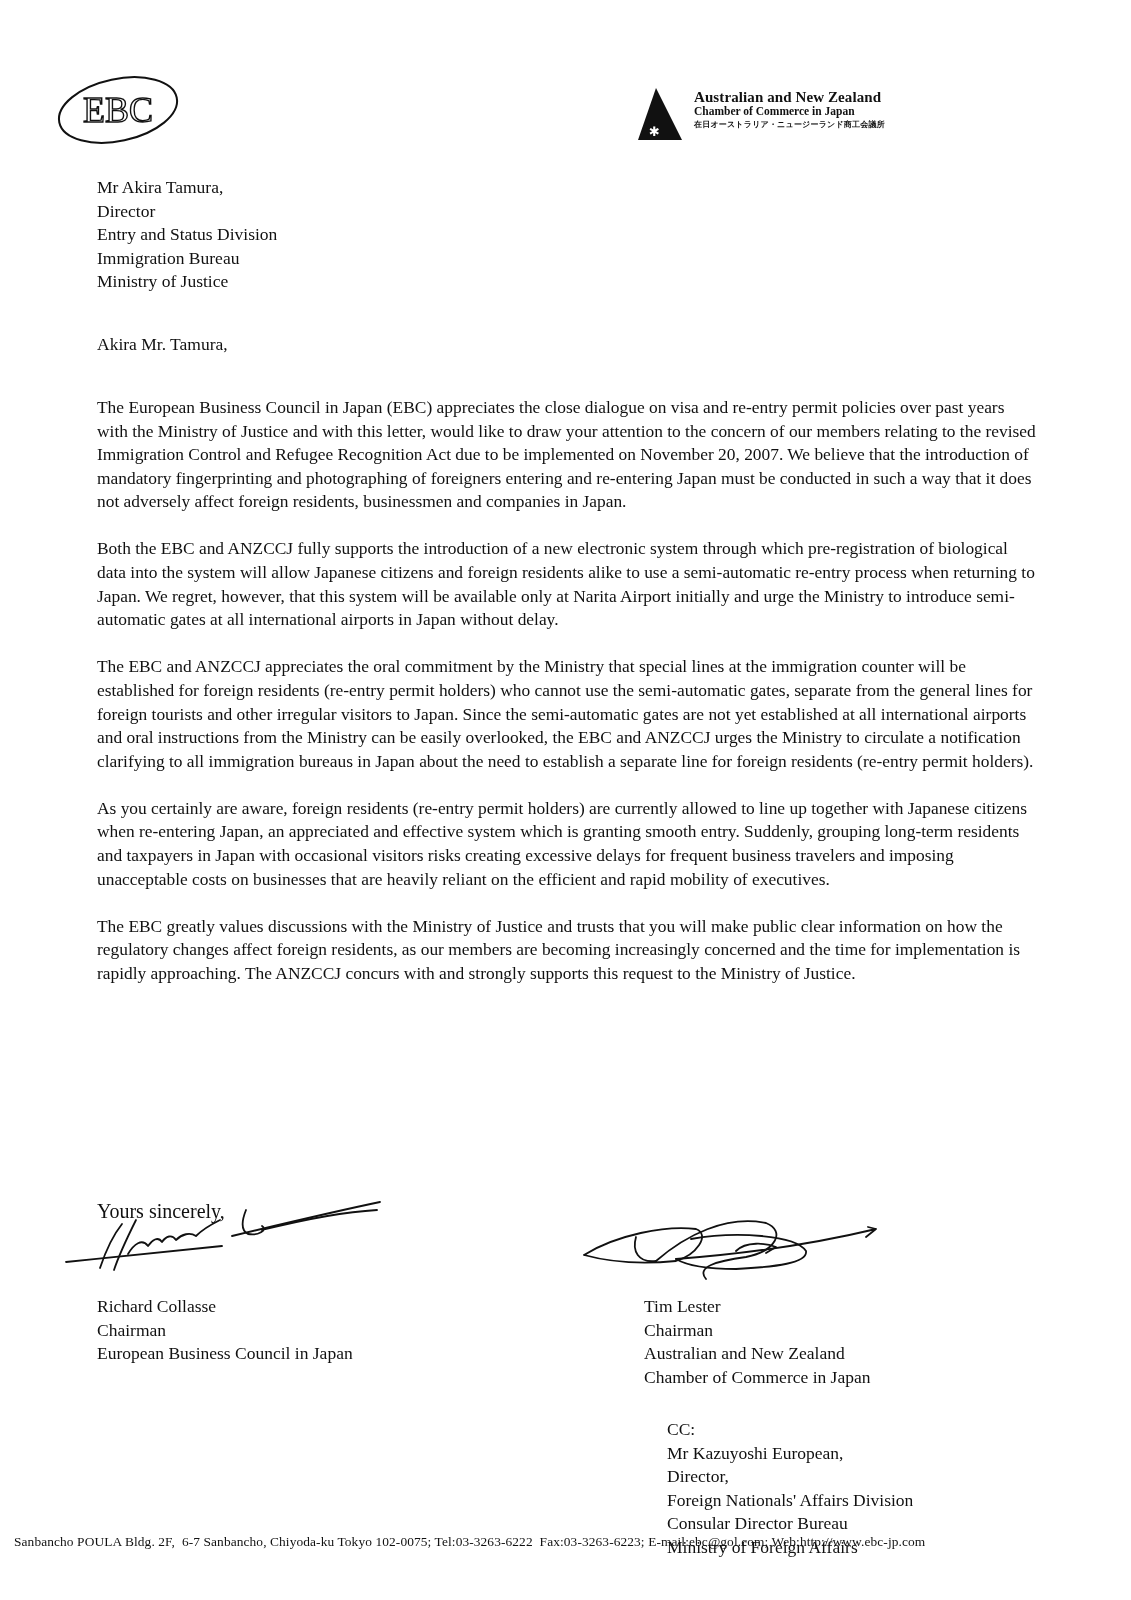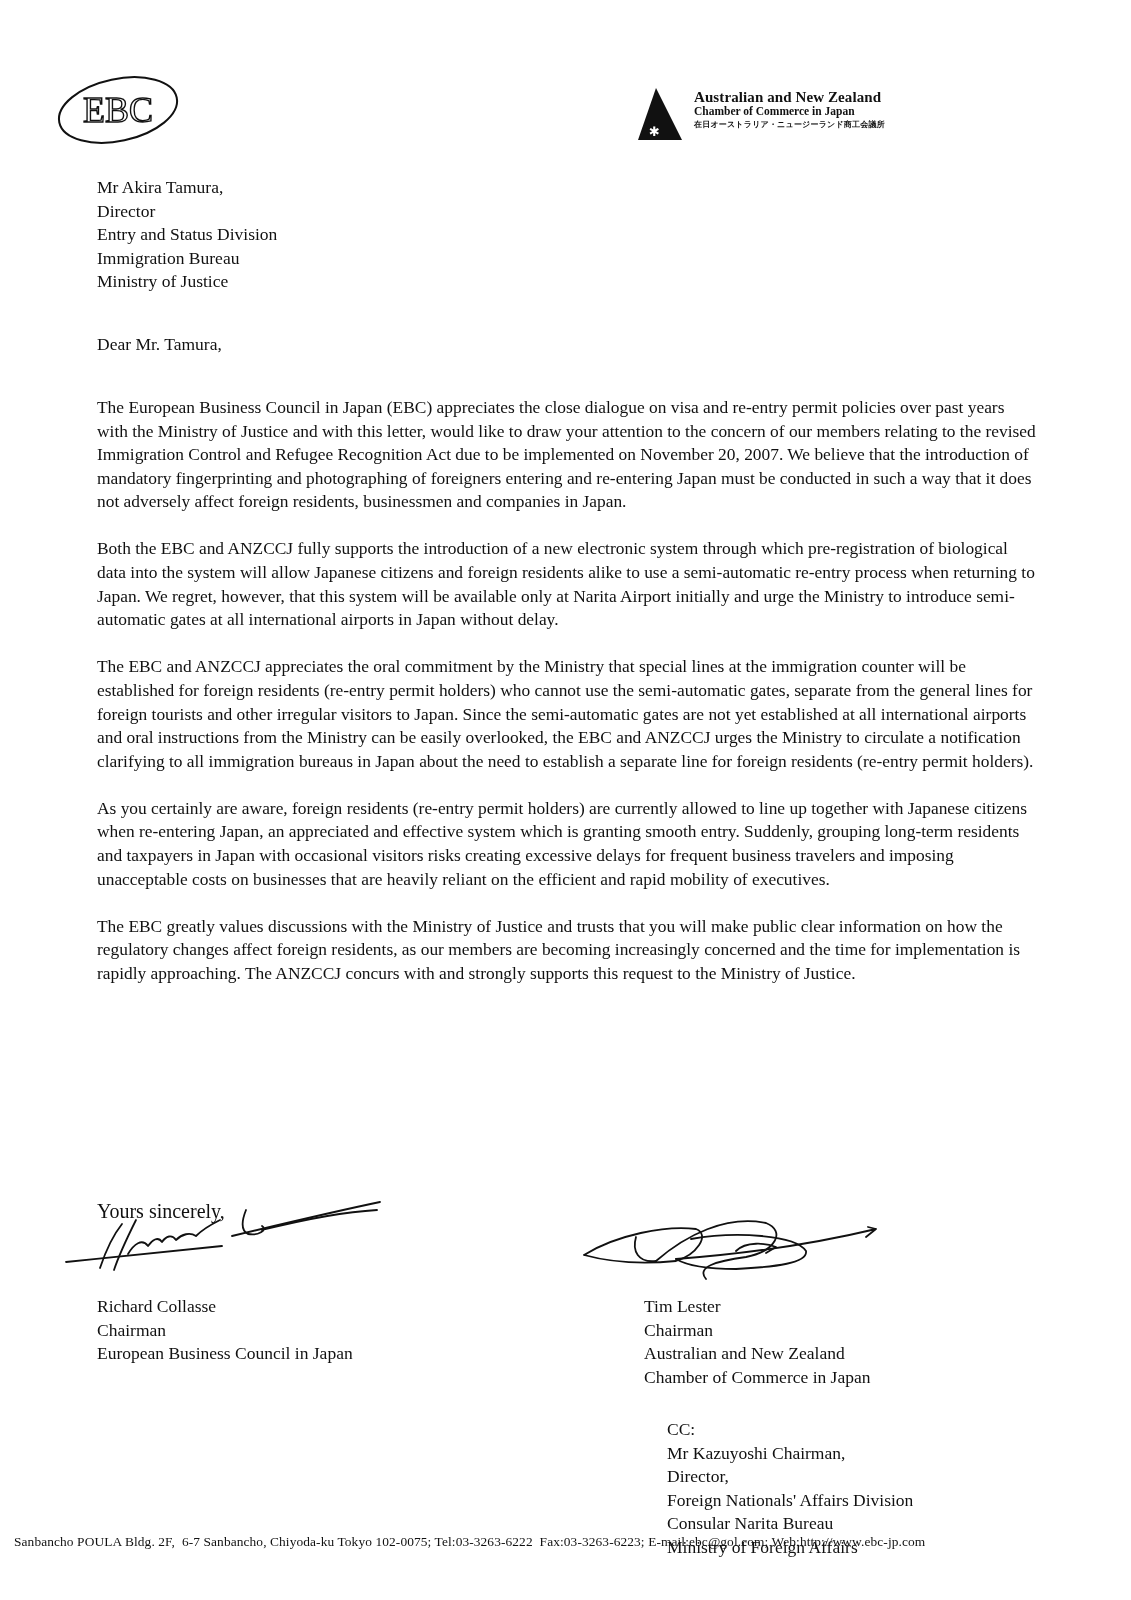--- a/index.html
+++ b/index.html
@@ -51,21 +51,21 @@
 </div>
 
 <div class="abs lines addressee">
   <div>Mr Akira Tamura,</div>
   <div>Director</div>
   <div>Entry and Status Division</div>
   <div>Immigration Bureau</div>
   <div>Ministry of Justice</div>
 </div>
 
-<div class="abs salutation">Dear Mr. Tamura,</div>
+<div class="abs salutation">Akira Mr. Tamura,</div>
 
 <div class="abs body">
   <p>The European Business Council in Japan (EBC) appreciates the close dialogue on visa and re-entry permit policies over past years with the Ministry of Justice and with this letter, would like to draw your attention to the concern of our members relating to the revised Immigration Control and Refugee Recognition Act due to be implemented on November 20, 2007. We believe that the introduction of mandatory fingerprinting and photographing of foreigners entering and re-entering Japan must be conducted in such a way that it does not adversely affect foreign residents, businessmen and companies in Japan.</p>
   <p>Both the EBC and ANZCCJ fully supports the introduction of a new electronic system through which pre-registration of biological data into the system will allow Japanese citizens and foreign residents alike to use a semi-automatic re-entry process when returning to Japan. We regret, however, that this system will be available only at Narita Airport initially and urge the Ministry to introduce semi-automatic gates at all international airports in Japan without delay.</p>
   <p>The EBC and ANZCCJ appreciates the oral commitment by the Ministry that special lines at the immigration counter will be established for foreign residents (re-entry permit holders) who cannot use the semi-automatic gates, separate from the general lines for foreign tourists and other irregular visitors to Japan. Since the semi-automatic gates are not yet established at all international airports and oral instructions from the Ministry can be easily overlooked, the EBC and ANZCCJ urges the Ministry to circulate a notification clarifying to all immigration bureaus in Japan about the need to establish a separate line for foreign residents (re-entry permit holders).</p>
   <p>As you certainly are aware, foreign residents (re-entry permit holders) are currently allowed to line up together with Japanese citizens when re-entering Japan, an appreciated and effective system which is granting smooth entry. Suddenly, grouping long-term residents and taxpayers in Japan with occasional visitors risks creating excessive delays for frequent business travelers and imposing unacceptable costs on businesses that are heavily reliant on the efficient and rapid mobility of executives.</p>
   <p>The EBC greatly values discussions with the Ministry of Justice and trusts that you will make public clear information on how the regulatory changes affect foreign residents, as our members are becoming increasingly concerned and the time for implementation is rapidly approaching.  The ANZCCJ concurs with and strongly supports this request to the Ministry of Justice.</p>
 </div>
 
 <div class="abs closing">Yours sincerely,</div>
@@ -99,20 +99,20 @@
 
 <div class="abs lines signer2">
   <div>Tim Lester</div>
   <div>Chairman</div>
   <div>Australian and New Zealand</div>
   <div>Chamber of Commerce in Japan</div>
 </div>
 
 <div class="abs lines cc">
   <div>CC:</div>
-  <div>Mr Kazuyoshi Chairman,</div>
+  <div>Mr Kazuyoshi European,</div>
   <div>Director,</div>
   <div>Foreign Nationals' Affairs Division</div>
-  <div>Consular Narita Bureau</div>
+  <div>Consular Director Bureau</div>
   <div>Ministry of Foreign Affairs</div>
 </div>
 
 <div class="abs footer">Sanbancho POULA Bldg. 2F,  6-7 Sanbancho, Chiyoda-ku Tokyo 102-0075; Tel:03-3263-6222  Fax:03-3263-6223; E-mail:ebc@gol.com; Web:http://www.ebc-jp.com</div>
 
 </body></html>

